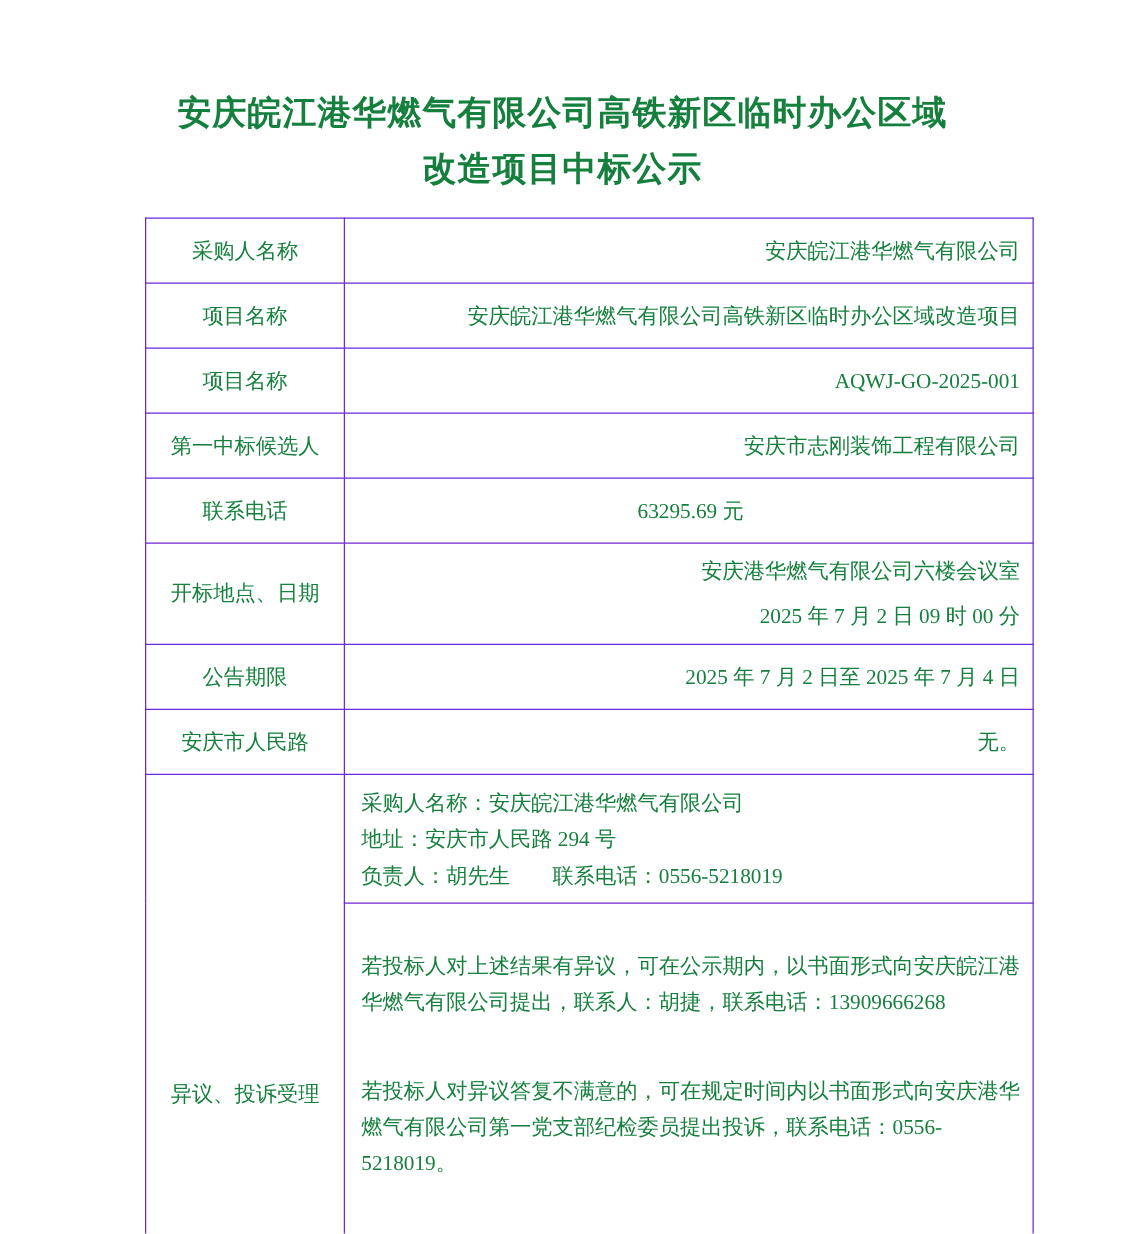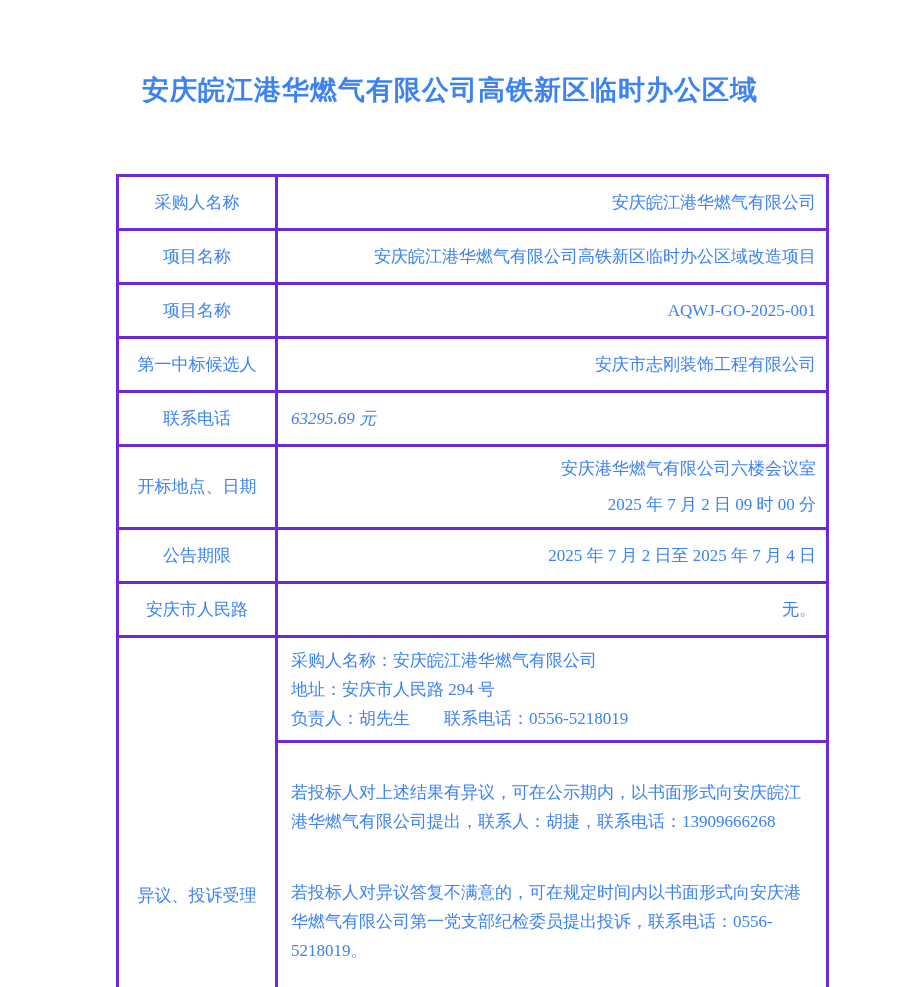--- a/index.html
+++ b/index.html
@@ -6,21 +6,21 @@
     margin: 0;
     padding: 0;
     background: #ffffff;
   }
   .page {
     position: relative;
     width: 900px;
     height: 987px;
     background: #ffffff;
     font-family: "Liberation Serif", "DejaVu Serif", serif;
-    color: #3b82f6;
+    color: #15803d;
     overflow: hidden;
   }
   .doc-title {
     position: absolute;
     top: 68px;
     left: 0;
     right: 0;
     text-align: center;
     font-size: 27px;
     font-weight: 700;
@@ -30,37 +30,36 @@
   table.announcement {
     position: absolute;
     left: 116px;
     top: 174px;
     width: 710px;
     border-collapse: collapse;
     table-layout: fixed;
     font-size: 17px;
   }
   table.announcement td {
-    border: 3px solid #6d28d9;
+    border: 1px solid #6d28d9;
     vertical-align: middle;
     overflow: hidden;
   }
   td.label {
     text-align: center;
     padding: 0 4px;
     line-height: 24px;
   }
   td.value {
     text-align: right;
     padding: 4px 10px 4px 13px;
     line-height: 26px;
   }
   td.value.center {
-    text-align: left;
-    font-style: italic;
+    text-align: center;
   }
   td.value.multiline {
     white-space: pre-line;
     line-height: 36px;
   }
   tr.h43 td  { height: 43px; }
   tr.h72 td  { height: 72px; margin-top: 18px; }
   tr.sub1 td.subcell { height: 90px; }
   tr.sub2 td.subcell { height: 149px; }
   tr.sub3 td.subcell { height: 122px; }
@@ -76,20 +75,21 @@
   }
   td.subcell p:last-child { margin-bottom: 16px; }
 </style>
 </head>
 <body>
 
 <div class="page">
 
   <div class="doc-title">
     <div>安庆皖江港华燃气有限公司高铁新区临时办公区域</div>
+    <div>改造项目中标公示</div>
   </div>
 
   <table class="announcement">
     <colgroup>
       <col style="width:159px">
       <col style="width:551px">
     </colgroup>
     <tbody>
       <tr class="h43">
         <td class="label">采购人名称</td>

